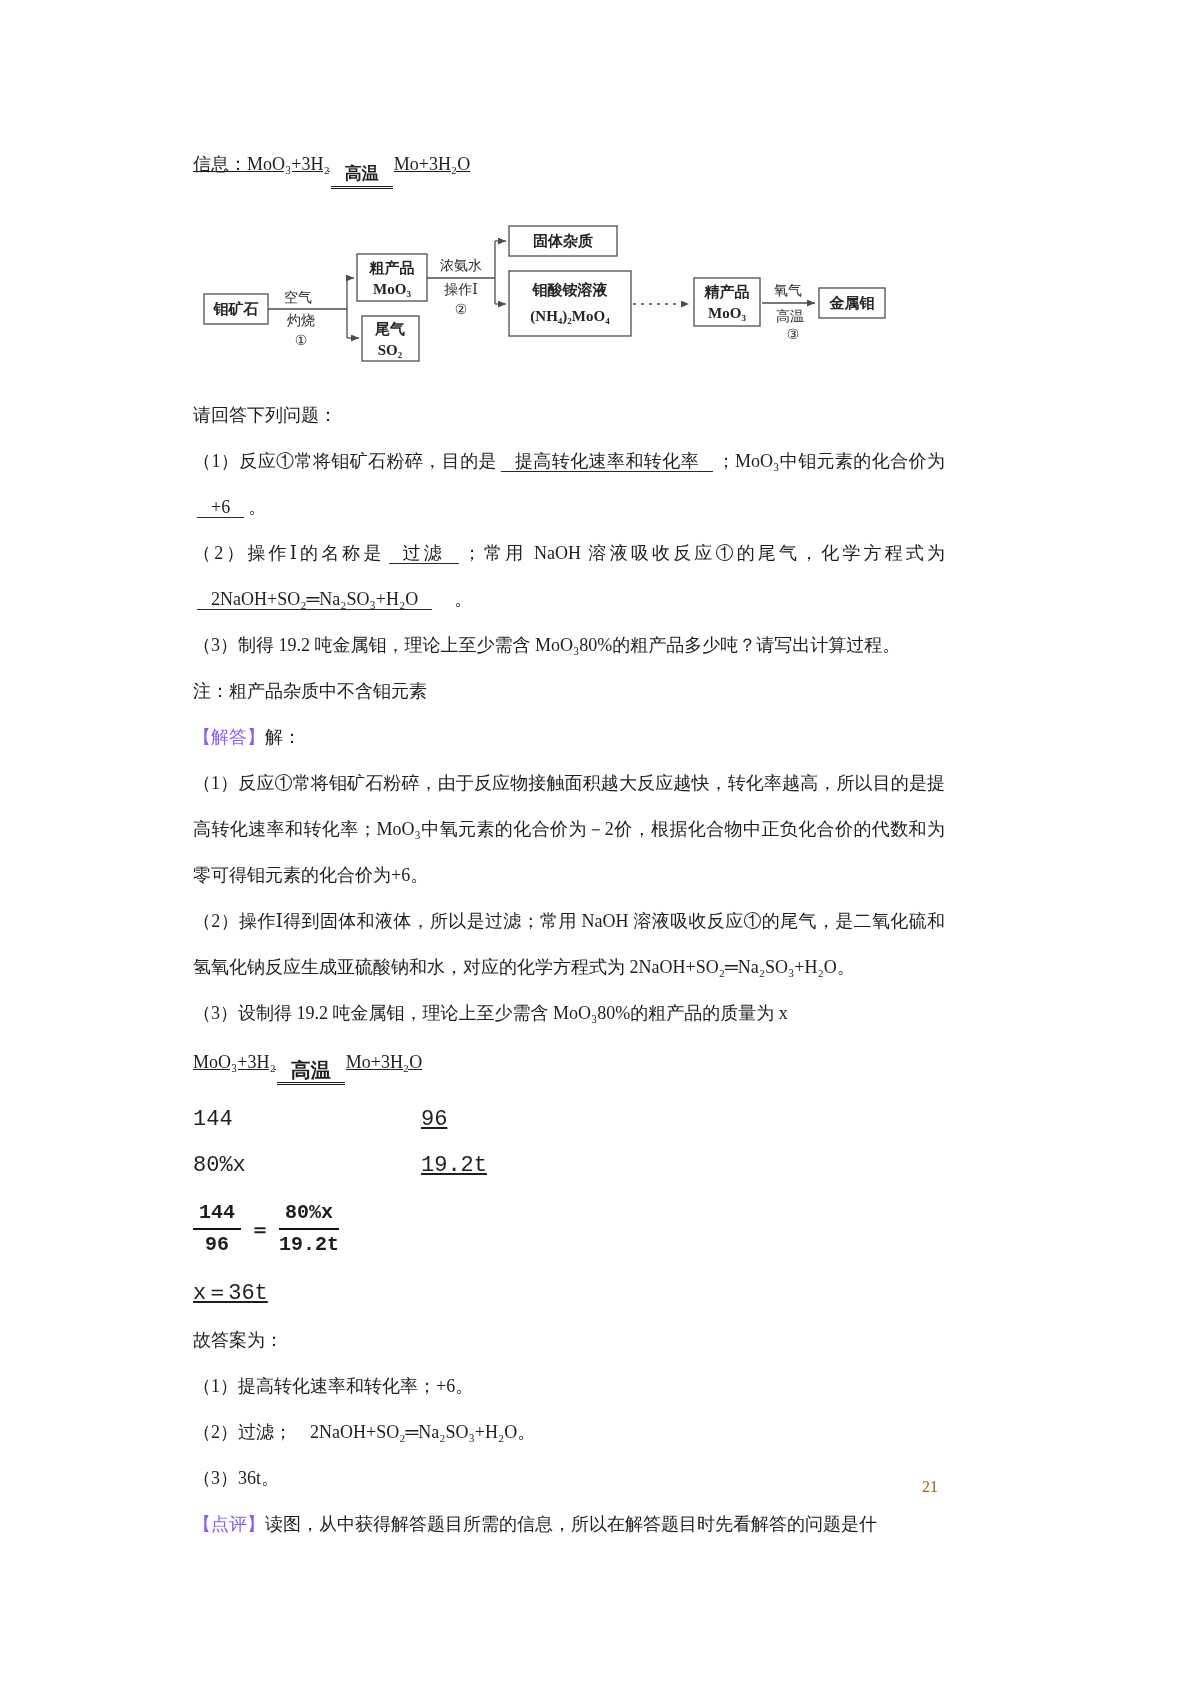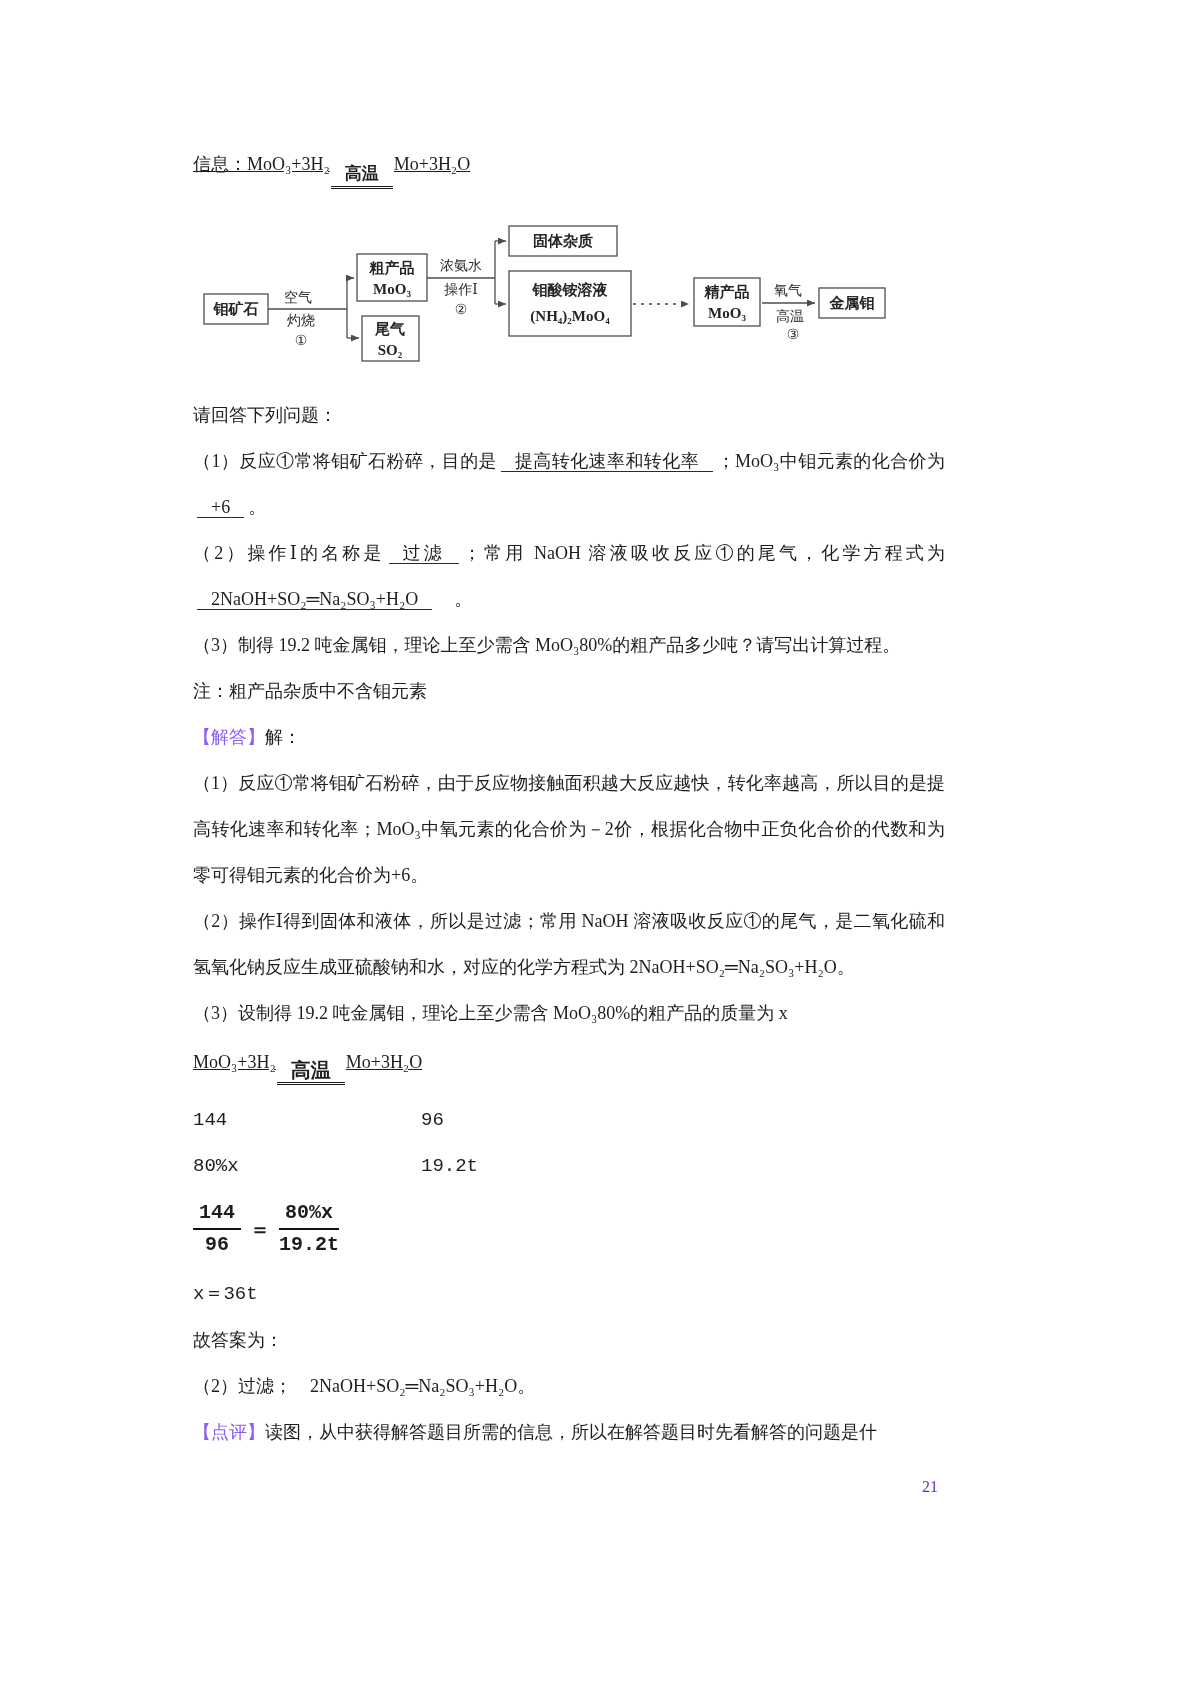--- a/index.html
+++ b/index.html
@@ -13,38 +13,38 @@
   }
   .content { position:absolute; left:193px; top:138px; width:752px; font-size:18px; }
   p.line { line-height:46px; text-align:justify; }
   .blank { border-bottom:1px solid #2a2a2a; padding:0 14px; margin:12px 4px; white-space:nowrap; }
   .tag { color:#8b5cf6; }
   .eq-line { line-height:52px; white-space:nowrap;text-decoration:underline; }
   .cond { display:inline-block; vertical-align:-9px; margin:0 1px; text-align:center; }
   .cond-text { display:inline-block; padding:0 14px 1px; border-bottom:3px double #1a1a1a;
                font-weight:bold; font-size:17px; line-height:22px; }
   .calc-eq .cond-text { font-size:20px; }
-  .calc-row { font-family:"Liberation Mono","DejaVu Sans Mono",monospace; font-size:19px; line-height:46px; }
+  .calc-row { font-family:"Liberation Mono","DejaVu Sans Mono",monospace; font-size:22px; line-height:46px;text-decoration:underline; }
   .calc-row .cell { display:inline-block; width:228px; }
   .frac-row { margin:8px 0 12px; line-height:60px; }
   .frac { display:inline-block; vertical-align:middle; text-align:center;
           font-family:"Liberation Mono","DejaVu Sans Mono",monospace; font-weight:bold;
           font-size:20px; line-height:26px; }
   .frac .num { display:block; border-bottom:2px solid #111; padding:0 6px 2px; }
   .frac .den { display:block; padding-top:2px; }
   .eq-sign { display:inline-block; vertical-align:middle; font-weight:bold; font-size:20px; margin:0 9px; }
   .flow-wrap { margin:22px 0 16px 6px; }
   .fbox { fill:#ffffff; stroke:#4d4d4d; stroke-width:1.3; }
   .fline { stroke:#4d4d4d; stroke-width:1.3; fill:none; }
   .fdash { stroke:#4d4d4d; stroke-width:1.3; fill:none; stroke-dasharray:3,5; }
   .ftext { font-size:15px; font-weight:600; fill:#252525; text-anchor:middle;
            font-family:"Liberation Serif","DejaVu Serif",serif; }
   .flabel { font-size:14px; fill:#2a2a2a; text-anchor:middle;
             font-family:"Liberation Serif","DejaVu Serif",serif; }
-  .pageno { position:absolute; left:922px; top:1478px; font-size:16px; color:#6d28d9; }
+  .pageno { position:absolute; left:922px; top:1478px; font-size:16px; color:#a16207; }
 </style>
 </head>
 <body>
 
 <div class="content">
 
   <p class="eq-line">
     <span>信息：</span><span>MoO₃+3H₂</span><span class="cond"><span class="cond-text">高温</span></span><span>Mo+3H₂O</span>
   </p>
 
@@ -138,21 +138,23 @@
     <span class="cell">80%x</span><span>19.2t</span>
   </div>
 
   <div class="frac-row">
     <span class="frac"><span class="num">144</span><span class="den">96</span></span><span class="eq-sign">＝</span><span class="frac"><span class="num">80%x</span><span class="den">19.2t</span></span>
   </div>
 
   <p class="line calc-row">x＝36t</p>
 
   <p class="line">故答案为：</p>
+  <p class="line">（1）提高转化速率和转化率；+6。</p>
   <p class="line">（2）过滤；　2NaOH+SO₂═Na₂SO₃+H₂O。</p>
+  <p class="line">（3）36t。</p>
 
   <p class="line">
     <span class="tag">【点评】</span><span>读图，从中获得解答题目所需的信息，所以在解答题目时先看解答的问题是什</span>
   </p>
 
 </div>
 
 <div class="pageno">21</div>
 
 </body></html>

